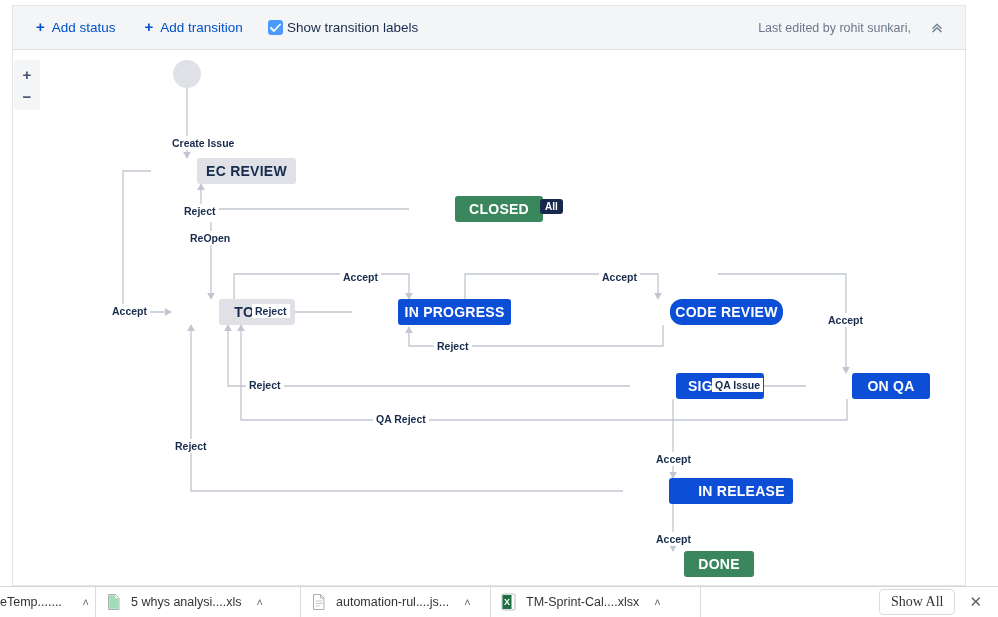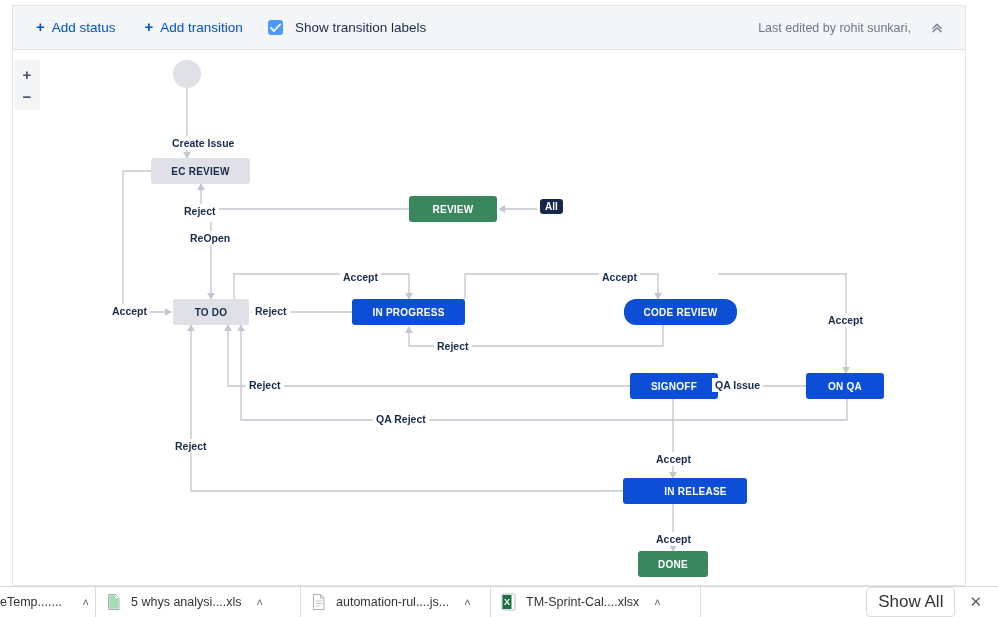--- a/index.html
+++ b/index.html
@@ -28,21 +28,21 @@
     font-family: inherit; padding: 4px 6px;
   }
   .tb-btn .plus {
     font-size: 15px; font-weight: 700; line-height: 1;
     display: inline-block; transform: translateY(-1px);
   }
   .tb-first { margin-left: 17px; }
   .tb-second { margin-left: 17px; }
 
   .tb-check-wrap {
-    display: flex; align-items: center; gap: 12px;
+    display: flex; align-items: center; gap: 4px;
     margin-left: 19px; cursor: pointer;
   }
   .checkbox {
     width: 15px; height: 15px; border-radius: 3px;
     background: #4C9AFF; position: relative; flex: none;
   }
   .checkbox svg { position: absolute; left: 2px; top: 2.5px; }
   .tb-check-label { font-size: 13.5px; color: #172B4D; }
 
   .tb-right {
@@ -77,25 +77,26 @@
   }
 
   
   .graph { position: absolute; left: 0; top: 0; }
 
   
   .node {
     position: absolute;
     display: flex; align-items: center; justify-content: center;
     border-radius: 3px;
-    font-size: 10px; font-weight: 700;
+    font-size: 14px; font-weight: 700;
     letter-spacing: 0.25px;
     z-index: 3;
     cursor: pointer;
     white-space: nowrap;
+    margin-left: 46px;
   }
   .node.grey  { background: #DFE1E6; color: #172B4D; }
   .node.blue  { background: #0C4FD6; color: #FFFFFF; }
   .node.green { background: #3A875D; color: #FFFFFF; }
 
   .start-node {
     position: absolute; width: 28px; height: 28px;
     border-radius: 50%; background: #DFE1E6; z-index: 3; cursor: pointer;
   }
 
@@ -127,24 +128,24 @@
     display: flex; align-items: center; height: 31px;
     padding: 0 6px 0 10px; gap: 9px;
     border-right: 1px solid #DCDCDC;
     cursor: pointer; flex: none;
   }
   .dl-name { font-size: 12.5px; color: #333333; white-space: nowrap; }
   .dl-caret { font-size: 11px; color: #5F6368; margin-left: 6px; }
   .dl-icon { width: 16px; height: 18px; flex: none; }
   .dl-right { margin-left: auto; display: flex; align-items: center; gap: 10px; margin-right: 12px; }
   .showall {
-    font-size: 17px; color: #333333;
+    font-size: 14px; color: #333333;
     border: 1px solid #DADCE0; border-radius: 4px;
     padding: 4px 11px; background: #fff; cursor: pointer;
-    font-family: Liberation Sans, sans-serif;
+    font-family: Liberation Serif, serif;
   }
   .dl-close { font-size: 15px; color: #5F6368; cursor: pointer; padding: 2px 4px; }
 </style>
 </head>
 <body>
 
 <div id="app">
 
   <div class="toolbar">
 
@@ -224,21 +225,21 @@
         <path d="M610,441 L178,441 L178,275"></path>
 
         <path d="M660,454 L660,501"></path>
       </g>
     </svg>
 
     <div class="start-node" style="left:160px; top:10px;"></div>
 
     <div id="nodes">
         <div class="node grey" style="left: 138px; top: 108px; width: 99px; height: 26px;">EC REVIEW</div>
-        <div class="node green" style="left: 396px; top: 146px; width: 88px; height: 26px;">REVIEW</div>
+        <div class="node green" style="left: 396px; top: 146px; width: 88px; height: 26px;">CLOSED</div>
         <div class="node grey" style="left: 160px; top: 249px; width: 76px; height: 26px;">TO DO</div>
         <div class="node blue" style="left: 339px; top: 249px; width: 113px; height: 26px;">IN PROGRESS</div>
         <div class="node blue" style="left: 611px; top: 249px; width: 113px; height: 26px; border-radius: 12px;">CODE REVIEW</div>
         <div class="node blue" style="left: 617px; top: 323px; width: 88px; height: 26px;">SIGNOFF</div>
         <div class="node blue" style="left: 793px; top: 323px; width: 78px; height: 26px;">ON QA</div>
         <div class="node blue" style="left: 610px; top: 428px; width: 124px; height: 26px; padding-left: 21px;">IN RELEASE</div>
         <div class="node green" style="left: 625px; top: 501px; width: 70px; height: 26px;">DONE</div>
       </div>
     <div id="labels">
         <span class="elabel" style="left: 156px; top: 86px;">Create Issue</span>

